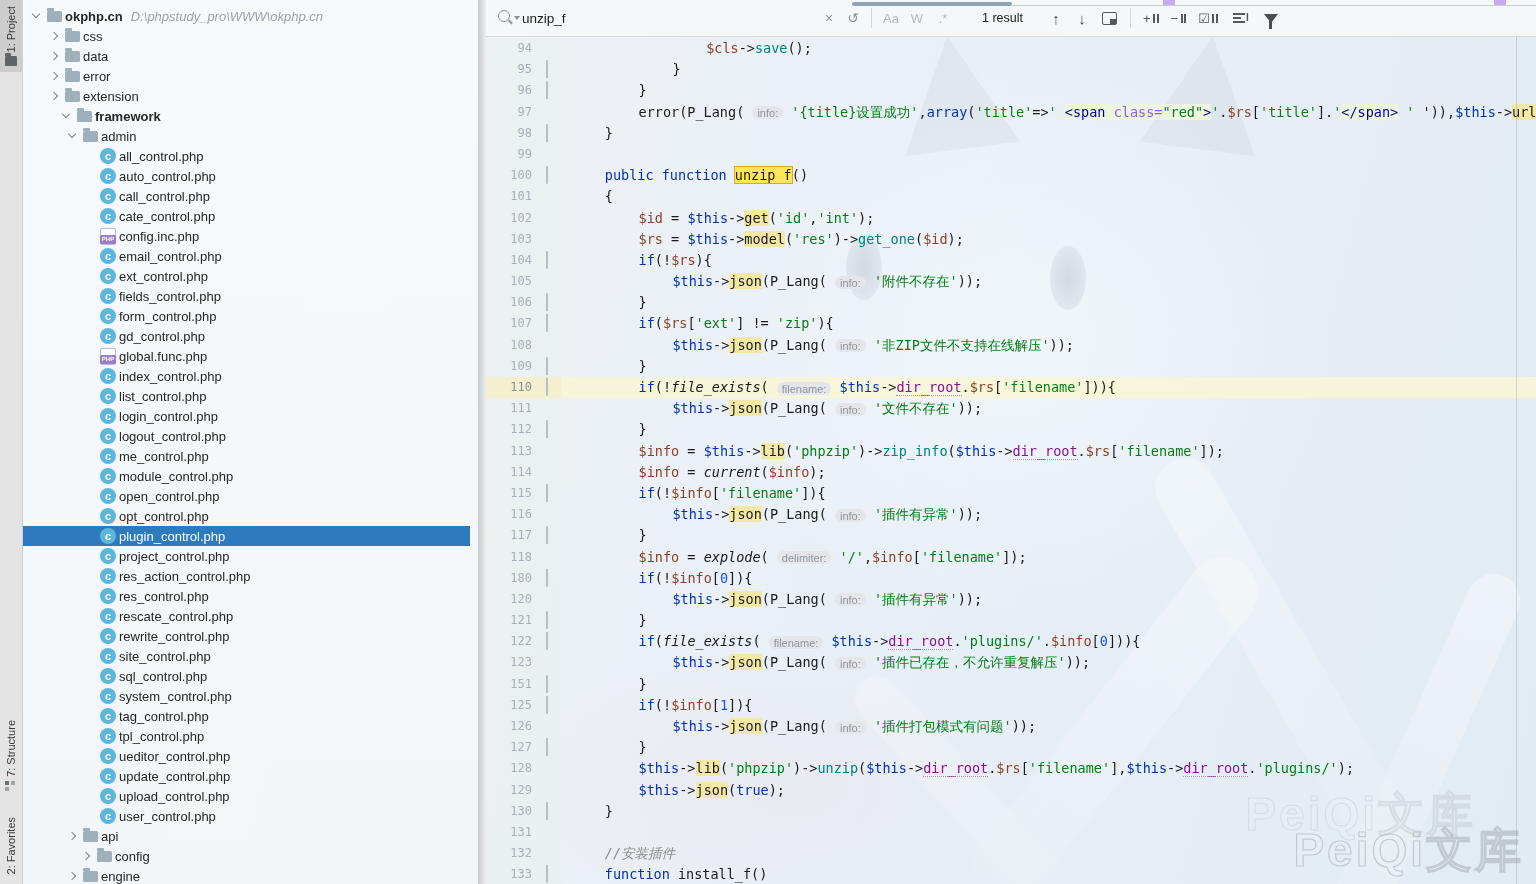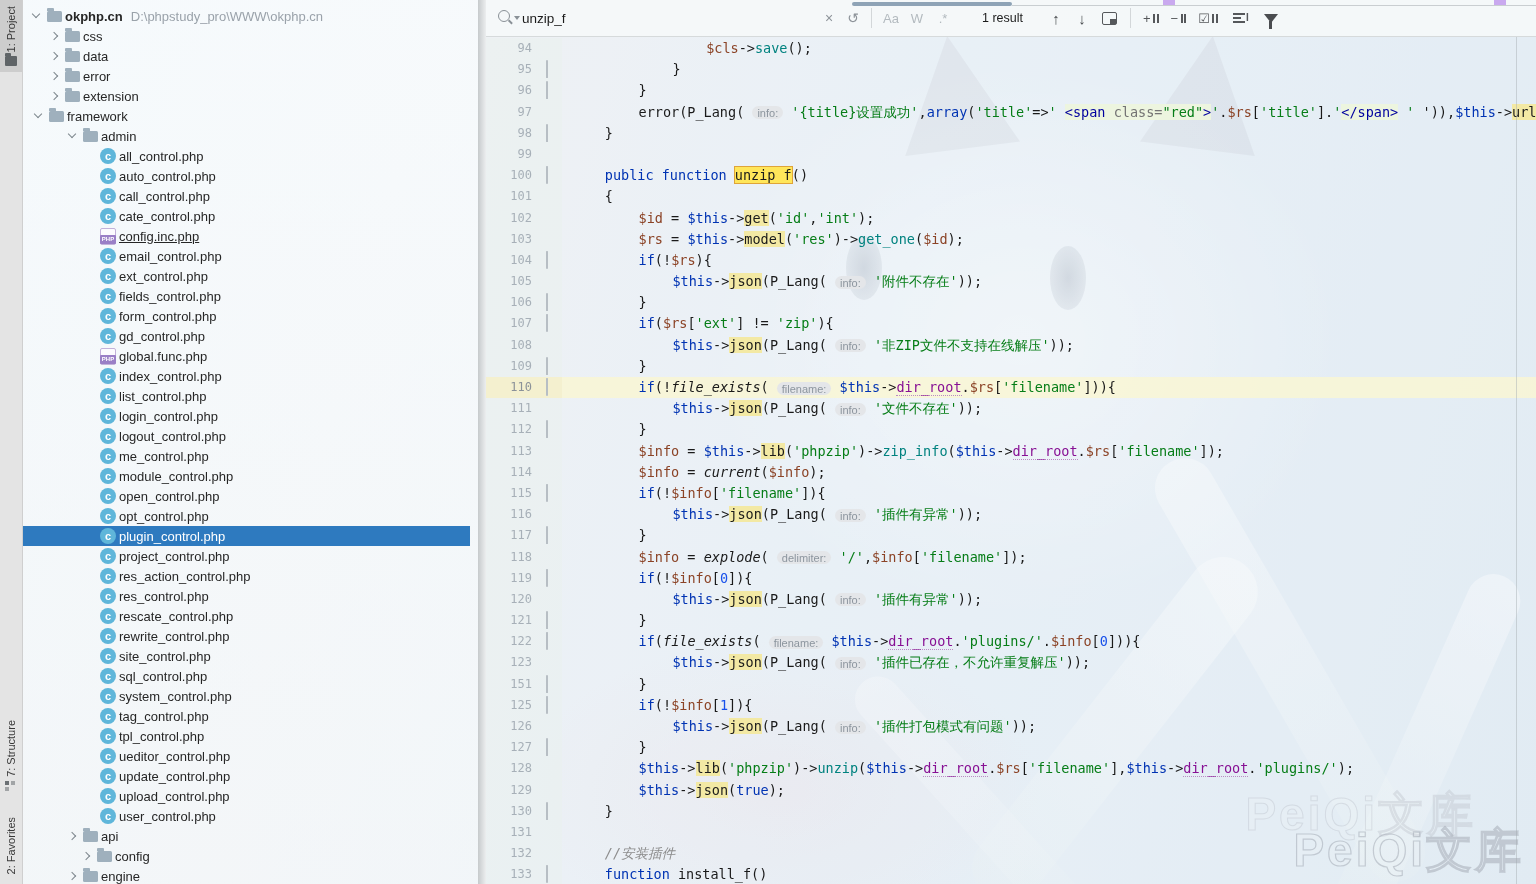--- a/index.html
+++ b/index.html
@@ -40,21 +40,21 @@
   .twgroup{display:flex;flex-direction:column;align-items:center;gap:14px;}
   
   .treepanel{position:absolute;z-index:2;left:22px;top:0;bottom:0;width:456px;
              background:linear-gradient(180deg,rgba(248,252,254,.78),rgba(244,248,250,.66));}
   .splitter{position:absolute;z-index:2;left:478px;top:0;bottom:0;width:8px;
             background:linear-gradient(90deg,#c6cacc,#eceeef);}
   .tree{position:absolute;top:6px;left:0;right:8px;}
   .trow{display:flex;align-items:center;height:20px;font-size:13px;color:#262626;cursor:pointer;white-space:nowrap;}
   .trow .lbl{margin-left:2px;}
   .trow.root .lbl{font-weight:bold;}
-  .trow .path{margin-left:8px;color:#9aa2aa;}
+  .trow .path{margin-left:8px;color:#9aa2aa;font-style:italic;}
   .trow.sel{background:#2e7abf;color:#fff;}
   .trow.sel .lbl{color:#fff;}
   .chev{flex:0 0 17px;height:16px;position:relative;}
   .chev::after{content:"";position:absolute;top:5px;left:5px;width:5px;height:5px;
                border-right:1.4px solid #7d868d;border-bottom:1.4px solid #7d868d;}
   .chev.r::after{transform:rotate(-45deg);}
   .chev.d::after{transform:rotate(45deg);top:3px;}
   .chev.none::after{display:none;}
   .ticon{flex:0 0 18px;height:16px;display:flex;align-items:center;justify-content:center;}
   .i-folder{width:15px;height:11px;background:#9fb0bd;border-radius:1.5px;position:relative;}
@@ -106,21 +106,21 @@
   .fm.e{border-radius:5px 5px 3px 3px;}
   .ind{display:inline-block;width:33.8px;background:linear-gradient(90deg,rgba(110,120,130,.16) 1px,transparent 1px);}
   .s-pl{color:#1a1a1a;} .s-kw{color:#0033b3;} .s-st{color:#067d17;} .s-vr{color:#8b4326;margin-top:36px;}
   .s-nm{color:#1750eb;} .s-cm{color:#8c8c8c;font-style:italic;}
   .s-fld{color:#871094;border-bottom:1px dotted #bb8cc4;}
   .s-my{color:#1a1a1a;background:#f3e9a4;} .s-mc{color:#00827f;}
   .s-fn{color:#1a1a1a;font-style:italic;}
   .s-res{color:#1a1a1a;background:#ffe65a;outline:1.5px solid #dfa439;}
   .s-hint{background:#e4e6e9;color:#8c959e;border-radius:8px;padding:0.5px 5px;font-size:11px;
           font-family:"Liberation Sans",sans-serif;}
-  .s-tg{color:#00009f;background:#edf5df;} .s-ta{color:#737373;background:#edf5df;} .s-ts{color:#067d17;background:#edf5df;}
+  .s-tg{color:#00009f;background:#edf5df;} .s-ta{color:#8b5cf6;background:#edf5df;} .s-ts{color:#067d17;background:#edf5df;}
   
   .wm{position:absolute;font-weight:bold;font-size:46px;letter-spacing:3px;color:rgba(255,255,255,.08);
       -webkit-text-stroke:1.2px rgba(150,157,168,.45);pointer-events:none;z-index:3;}
   .wm.main{right:12px;bottom:2px;}
   .wm.ghost{right:60px;bottom:38px;-webkit-text-stroke:1px rgba(168,174,184,.28);}
   .vtrack{position:absolute;right:19px;top:36px;bottom:0;width:1px;background:rgba(170,178,182,.5);z-index:2;}
   .hthumb{position:absolute;left:852px;top:2px;width:160px;height:4px;background:#8ea3b6;border-radius:2px;z-index:5;}
   .hline{position:absolute;left:1012px;right:0;top:5px;height:1px;background:#c9ced1;z-index:5;}
   .ptick{position:absolute;top:0;height:5px;width:12px;background:#c9a9ef;z-index:6;}
   .ptick.p1{left:1163px;} .ptick.p2{left:1494px;}
@@ -194,21 +194,21 @@
           </span>
           <span class="lbl">error</span>
         </div>
         <div class="trow" style="padding-left: 24px;">
           <span class="chev r"></span>
           <span class="ticon">
             <span class="i-folder"></span>
           </span>
           <span class="lbl">extension</span>
         </div>
-        <div class="trow" style="padding-left: 8px;">
+        <div class="trow" style="padding-left: 36px; font-weight: bold;">
           <span class="chev d"></span>
           <span class="ticon">
             <span class="i-folder"></span>
           </span>
           <span class="lbl">framework</span>
         </div>
         <div class="trow" style="padding-left: 42px;">
           <span class="chev d"></span>
           <span class="ticon">
             <span class="i-folder"></span>
@@ -236,21 +236,21 @@
           </span>
           <span class="lbl">call_control.php</span>
         </div>
         <div class="trow" style="padding-left: 60px;">
           <span class="chev none"></span>
           <span class="ticon">
             <span class="i-class">c</span>
           </span>
           <span class="lbl">cate_control.php</span>
         </div>
-        <div class="trow" style="padding-left: 60px; text-decoration: underline;">
+        <div class="trow" style="padding-left: 60px;">
           <span class="chev none"></span>
           <span class="ticon">
             <span class="i-php"></span>
           </span>
           <span class="lbl">config.inc.php</span>
         </div>
         <div class="trow" style="padding-left: 60px;">
           <span class="chev none"></span>
           <span class="ticon">
             <span class="i-class">c</span>
@@ -528,21 +528,21 @@
           <div class="line"><span class="gut">109</span><span class="fcol"><span class="fm e"></span></span><span class="txt"><span class="ind"></span><span class="ind"></span><span class="s-pl">}</span></span></div>
           <div class="line cur"><span class="gut">110</span><span class="fcol"><span class="fm s"></span></span><span class="txt"><span class="ind"></span><span class="ind"></span><span class="s-kw">if</span><span class="s-pl">(!</span><span class="s-fn">file_exists</span><span class="s-pl">( </span><span class="s-hint">filename:</span><span class="s-pl"> </span><span class="s-kw">$this</span><span class="s-pl">-&gt;</span><span class="s-fld">dir_root</span><span class="s-pl">.</span><span class="s-vr">$rs</span><span class="s-pl">[</span><span class="s-st">'filename'</span><span class="s-pl">])){</span></span></div>
           <div class="line"><span class="gut">111</span><span class="fcol"></span><span class="txt"><span class="ind"></span><span class="ind"></span><span class="ind"></span><span class="s-kw">$this</span><span class="s-pl">-&gt;</span><span class="s-my">json</span><span class="s-pl">(P_Lang( </span><span class="s-hint">info:</span><span class="s-pl"> </span><span class="s-st">'文件不存在'</span><span class="s-pl">));</span></span></div>
           <div class="line"><span class="gut">112</span><span class="fcol"><span class="fm e"></span></span><span class="txt"><span class="ind"></span><span class="ind"></span><span class="s-pl">}</span></span></div>
           <div class="line"><span class="gut">113</span><span class="fcol"></span><span class="txt"><span class="ind"></span><span class="ind"></span><span class="s-vr">$info</span><span class="s-pl"> = </span><span class="s-kw">$this</span><span class="s-pl">-&gt;</span><span class="s-my">lib</span><span class="s-pl">(</span><span class="s-st">'phpzip'</span><span class="s-pl">)-&gt;</span><span class="s-mc">zip_info</span><span class="s-pl">(</span><span class="s-kw">$this</span><span class="s-pl">-&gt;</span><span class="s-fld">dir_root</span><span class="s-pl">.</span><span class="s-vr">$rs</span><span class="s-pl">[</span><span class="s-st">'filename'</span><span class="s-pl">]);</span></span></div>
           <div class="line"><span class="gut">114</span><span class="fcol"></span><span class="txt"><span class="ind"></span><span class="ind"></span><span class="s-vr">$info</span><span class="s-pl"> = </span><span class="s-fn">current</span><span class="s-pl">(</span><span class="s-vr">$info</span><span class="s-pl">);</span></span></div>
           <div class="line"><span class="gut">115</span><span class="fcol"><span class="fm s"></span></span><span class="txt"><span class="ind"></span><span class="ind"></span><span class="s-kw">if</span><span class="s-pl">(!</span><span class="s-vr">$info</span><span class="s-pl">[</span><span class="s-st">'filename'</span><span class="s-pl">]){</span></span></div>
           <div class="line"><span class="gut">116</span><span class="fcol"></span><span class="txt"><span class="ind"></span><span class="ind"></span><span class="ind"></span><span class="s-kw">$this</span><span class="s-pl">-&gt;</span><span class="s-my">json</span><span class="s-pl">(P_Lang( </span><span class="s-hint">info:</span><span class="s-pl"> </span><span class="s-st">'插件有异常'</span><span class="s-pl">));</span></span></div>
           <div class="line"><span class="gut">117</span><span class="fcol"><span class="fm e"></span></span><span class="txt"><span class="ind"></span><span class="ind"></span><span class="s-pl">}</span></span></div>
           <div class="line"><span class="gut">118</span><span class="fcol"></span><span class="txt"><span class="ind"></span><span class="ind"></span><span class="s-vr">$info</span><span class="s-pl"> = </span><span class="s-fn">explode</span><span class="s-pl">( </span><span class="s-hint">delimiter:</span><span class="s-pl"> </span><span class="s-st">'/'</span><span class="s-pl">,</span><span class="s-vr">$info</span><span class="s-pl">[</span><span class="s-st">'filename'</span><span class="s-pl">]);</span></span></div>
-          <div class="line"><span class="gut">119</span><span class="fcol"><span class="fm s"></span></span><span class="txt"><span class="ind"></span><span class="ind"></span><span class="s-kw">if</span><span class="s-pl">(!</span><span class="s-vr">$info</span><span class="s-pl">[</span><span class="s-nm">0</span><span class="s-pl">]){</span></span></div>
+          <div class="line"><span class="gut">180</span><span class="fcol"><span class="fm s"></span></span><span class="txt"><span class="ind"></span><span class="ind"></span><span class="s-kw">if</span><span class="s-pl">(!</span><span class="s-vr">$info</span><span class="s-pl">[</span><span class="s-nm">0</span><span class="s-pl">]){</span></span></div>
           <div class="line"><span class="gut">120</span><span class="fcol"></span><span class="txt"><span class="ind"></span><span class="ind"></span><span class="ind"></span><span class="s-kw">$this</span><span class="s-pl">-&gt;</span><span class="s-my">json</span><span class="s-pl">(P_Lang( </span><span class="s-hint">info:</span><span class="s-pl"> </span><span class="s-st">'插件有异常'</span><span class="s-pl">));</span></span></div>
           <div class="line"><span class="gut">121</span><span class="fcol"><span class="fm e"></span></span><span class="txt"><span class="ind"></span><span class="ind"></span><span class="s-pl">}</span></span></div>
           <div class="line"><span class="gut">122</span><span class="fcol"><span class="fm s"></span></span><span class="txt"><span class="ind"></span><span class="ind"></span><span class="s-kw">if</span><span class="s-pl">(</span><span class="s-fn">file_exists</span><span class="s-pl">( </span><span class="s-hint">filename:</span><span class="s-pl"> </span><span class="s-kw">$this</span><span class="s-pl">-&gt;</span><span class="s-fld">dir_root</span><span class="s-pl">.</span><span class="s-st">'plugins/'</span><span class="s-pl">.</span><span class="s-vr">$info</span><span class="s-pl">[</span><span class="s-nm">0</span><span class="s-pl">])){</span></span></div>
           <div class="line"><span class="gut">123</span><span class="fcol"></span><span class="txt"><span class="ind"></span><span class="ind"></span><span class="ind"></span><span class="s-kw">$this</span><span class="s-pl">-&gt;</span><span class="s-my">json</span><span class="s-pl">(P_Lang( </span><span class="s-hint">info:</span><span class="s-pl"> </span><span class="s-st">'插件已存在，不允许重复解压'</span><span class="s-pl">));</span></span></div>
           <div class="line"><span class="gut">151</span><span class="fcol"><span class="fm e"></span></span><span class="txt"><span class="ind"></span><span class="ind"></span><span class="s-pl">}</span></span></div>
           <div class="line"><span class="gut">125</span><span class="fcol"><span class="fm s"></span></span><span class="txt"><span class="ind"></span><span class="ind"></span><span class="s-kw">if</span><span class="s-pl">(!</span><span class="s-vr">$info</span><span class="s-pl">[</span><span class="s-nm">1</span><span class="s-pl">]){</span></span></div>
           <div class="line"><span class="gut">126</span><span class="fcol"></span><span class="txt"><span class="ind"></span><span class="ind"></span><span class="ind"></span><span class="s-kw">$this</span><span class="s-pl">-&gt;</span><span class="s-my">json</span><span class="s-pl">(P_Lang( </span><span class="s-hint">info:</span><span class="s-pl"> </span><span class="s-st">'插件打包模式有问题'</span><span class="s-pl">));</span></span></div>
           <div class="line"><span class="gut">127</span><span class="fcol"><span class="fm e"></span></span><span class="txt"><span class="ind"></span><span class="ind"></span><span class="s-pl">}</span></span></div>
           <div class="line"><span class="gut">128</span><span class="fcol"></span><span class="txt"><span class="ind"></span><span class="ind"></span><span class="s-kw">$this</span><span class="s-pl">-&gt;</span><span class="s-my">lib</span><span class="s-pl">(</span><span class="s-st">'phpzip'</span><span class="s-pl">)-&gt;</span><span class="s-mc">unzip</span><span class="s-pl">(</span><span class="s-kw">$this</span><span class="s-pl">-&gt;</span><span class="s-fld">dir_root</span><span class="s-pl">.</span><span class="s-vr">$rs</span><span class="s-pl">[</span><span class="s-st">'filename'</span><span class="s-pl">],</span><span class="s-kw">$this</span><span class="s-pl">-&gt;</span><span class="s-fld">dir_root</span><span class="s-pl">.</span><span class="s-st">'plugins/'</span><span class="s-pl">);</span></span></div>
           <div class="line"><span class="gut">129</span><span class="fcol"></span><span class="txt"><span class="ind"></span><span class="ind"></span><span class="s-kw">$this</span><span class="s-pl">-&gt;</span><span class="s-my">json</span><span class="s-pl">(</span><span class="s-kw">true</span><span class="s-pl">);</span></span></div>

